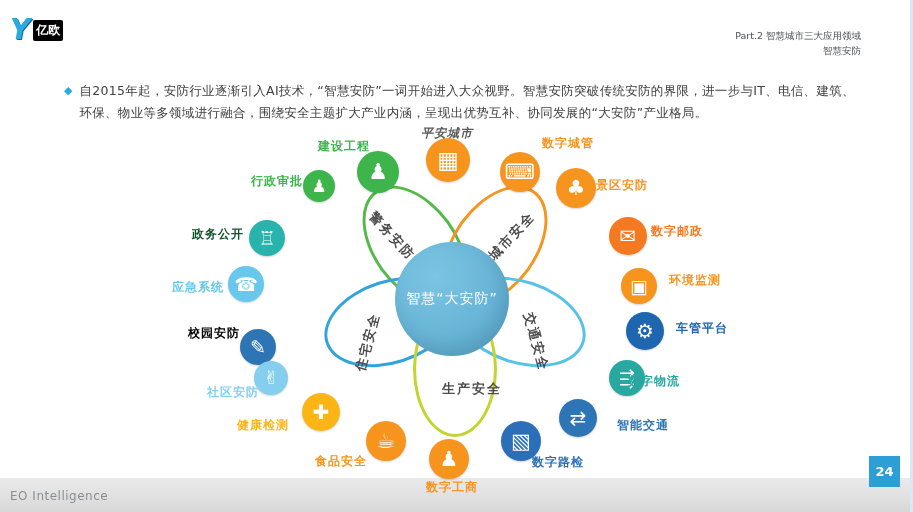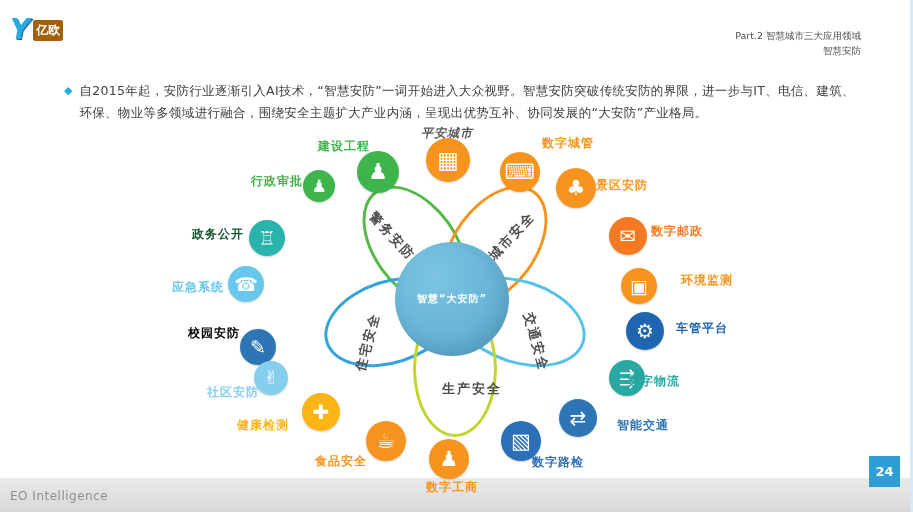--- a/index.html
+++ b/index.html
@@ -3,40 +3,40 @@
 <meta charset="utf-8">
 <style>
   html,body{margin:0;padding:0;background:#f2f2f2;}
   .slide{position:relative;width:913px;height:512px;background:#ffffff;overflow:hidden;
          font-family:"DejaVu Sans","Liberation Sans",sans-serif;}
 
   
   .logo{position:absolute;left:10px;top:16px;display:flex;align-items:center;gap:3px;}
   .logo-y{font-size:28px;line-height:1;font-weight:bold;font-style:italic;color:#29ABE2;
           text-shadow:1px 1px 0 #1F66B0;}
-  .logo-text{font-size:12px;font-weight:bold;color:#fff;background:#a16207;padding:2px 3px;border-radius:2px;}
+  .logo-text{font-size:12px;font-weight:bold;color:#fff;background:#000000;padding:2px 3px;border-radius:2px;}
   .page-title{position:absolute;left:62px;top:22px;margin:0;font-size:19px;font-weight:bold;
               color:#29ABE2;letter-spacing:0.5px;white-space:nowrap;}
   .part-info{position:absolute;right:52px;top:28px;text-align:right;font-size:9.5px;font-weight:normal;
              color:#4D4F52;line-height:1.6;}
 
   
   .intro{position:absolute;left:64px;top:80px;width:800px;display:flex;}
   .bullet{color:#29ABE2;font-size:11px;margin:4px 7px 0 0;}
   .intro p{margin:0;font-size:12.5px;line-height:1.75;color:#404042;letter-spacing:0.3px;}
 
   
   .diagram{position:absolute;left:0;top:0;width:913px;height:512px;}
   .petal{position:absolute;left:413px;top:165px;width:78px;height:130px;border:3px solid #999;
          border-radius:50%;transform-origin:50% 100%;z-index:1;background:transparent;}
   .petal-label{position:absolute;font-size:13px;font-weight:bold;color:#4D4D4D;letter-spacing:2px;
                white-space:nowrap;z-index:4;}
   .center-circle{position:absolute;left:395px;top:242px;width:114px;height:114px;border-radius:50%;
                  display:flex;align-items:center;justify-content:center;z-index:5;
-                 color:#fff;font-size:10px;font-weight:bold;letter-spacing:1px;
+                 color:#fff;font-size:14px;font-weight:normal;letter-spacing:1px;
                  box-shadow:inset -6px -9px 16px rgba(0,0,0,0.10);}
   .node-circle{position:absolute;border-radius:50%;display:flex;align-items:center;justify-content:center;
                z-index:6;box-shadow:0 1px 2px rgba(0,0,0,0.18);}
   .node-icon{color:#fff;line-height:1;}
   .node-label{position:absolute;font-size:12px;font-weight:bold;white-space:nowrap;
               transform:translate(-50%,-50%);z-index:7;letter-spacing:1px;}
 
   
   .footer-bar{position:absolute;left:0;bottom:0;width:100%;height:34px;
               background:linear-gradient(#eaeaea,#d8d8d9);z-index:2;}
@@ -110,21 +110,21 @@
         <span class="node-icon" style="font-size: 20px;">✉</span>
       </div>
       <div class="node-label" style="left: 677px; top: 231px; color: rgb(244, 121, 32);">数字邮政</div>
       <div class="node-circle" style="left: 228px; top: 266px; height: 36px; width: 36px; background: rgb(103, 199, 236);">
         <span class="node-icon" style="font-size: 19px;">☎</span>
       </div>
       <div class="node-label" style="left: 198px; top: 287px; color: rgb(103, 199, 236);">应急系统</div>
       <div class="node-circle" style="left: 621px; top: 268px; height: 36px; width: 36px; background: rgb(247, 148, 30);">
         <span class="node-icon" style="font-size: 19px;">▣</span>
       </div>
-      <div class="node-label" style="left: 695px; top: 280px; color: rgb(247, 148, 30); margin-left: 12px;">环境监测</div>
+      <div class="node-label" style="left: 695px; top: 280px; color: rgb(247, 148, 30);">环境监测</div>
       <div class="node-circle" style="left: 240px; top: 329px; height: 36px; width: 36px; background: rgb(46, 117, 182);">
         <span class="node-icon" style="font-size: 19px;">✎</span>
       </div>
       <div class="node-label" style="left: 214px; top: 333px; color: #000000;">校园安防</div>
       <div class="node-circle" style="left: 626px; top: 312px; height: 38px; width: 38px; background: rgb(31, 102, 176);">
         <span class="node-icon" style="font-size: 20px;">⚙</span>
       </div>
       <div class="node-label" style="left: 702px; top: 328px; color: rgb(31, 102, 176);">车管平台</div>
       <div class="node-circle" style="left: 254px; top: 361px; height: 34px; width: 34px; background: rgb(133, 207, 238);">
         <span class="node-icon" style="font-size: 18px;">✌</span>

